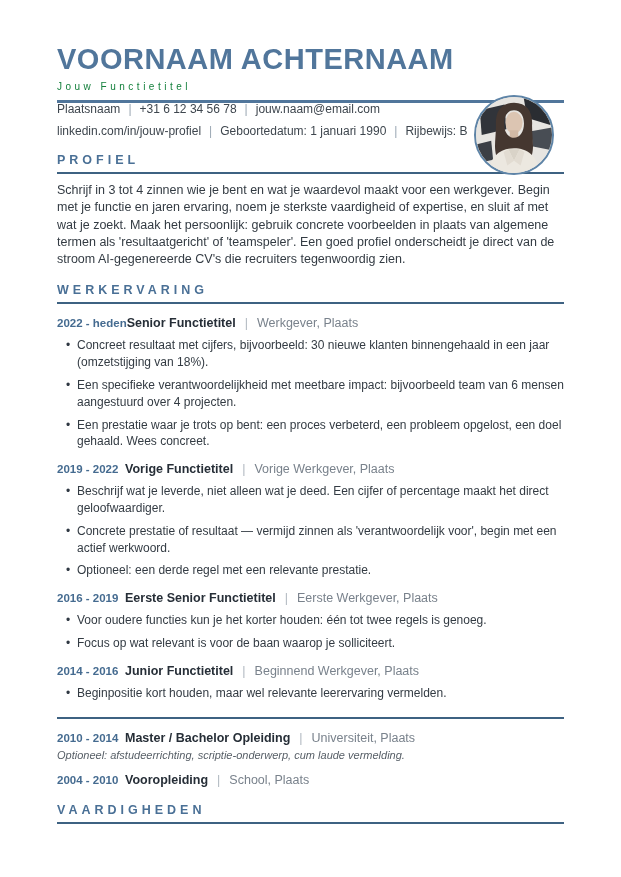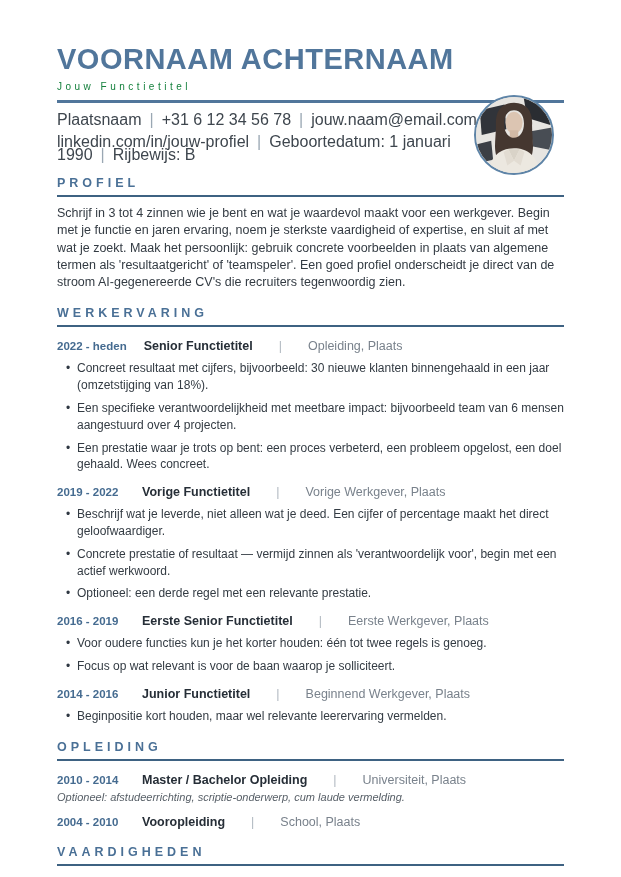--- a/index.html
+++ b/index.html
@@ -45,21 +45,21 @@
     top: 52px;
     width: 76px;
     height: 76px;
     border: 2px solid #5e84a7;
     border-radius: 50%;
     overflow: hidden;
     background: #e8e6e2;
     z-index: 2;
   }
   .photo svg { display: block; width: 76px; height: 76px; }
-  .contact { margin-top: 10px; font-size: 16px; color: #3e464e; }
+  .contact { font-size: 12px; color: #3e464e; }
   .contact-line { line-height: 13px; }
   .contact-line + .contact-line { margin-top: 9px; }
   .contact .pipe { color: #9aa7b3; margin: 0 8px; }
   
   .section { margin-top: 15px; }
   .section-title {
     font-size: 12.5px;
     font-weight: bold;
     letter-spacing: 4px;
     line-height: 14px;
@@ -67,21 +67,21 @@
   }
   .section-rule { margin-top: 5px; height: 2px; background: #3E6282; }
   .profile-text {
     margin-top: 8px;
     font-size: 12.5px;
     line-height: 17.3px;
     color: #333B43;
   }
   
   .entry { margin-top: 12px; }
-  .entry-header { display: flex; align-items: flex-end; font-size: 12.5px; line-height: 15px; gap: 17px; }
+  .entry-header { display: flex; align-items: flex-end; font-size: 12.5px; line-height: 15px; }
   .dates { flex: none; min-width: 68px; font-size: 11.5px; font-weight: bold; color: #456B90; }
   .title { font-weight: bold; color: #262E37; white-space: nowrap; }
   .entry-header .pipe { color: #b0b8c0; margin: 0 9px; }
   .where { color: #79828C; white-space: nowrap; }
   ul.bullets { margin: 6px 0 0 0; padding: 0 0 0 20px; list-style: none; }
   ul.bullets li {
     position: relative;
     font-size: 12px;
     line-height: 16.8px;
     color: #333B43;
@@ -144,21 +144,21 @@
 
   <div class="section">
     <div class="section-title">WERKERVARING</div>
     <div class="section-rule"></div>
 
     <div class="entry">
       <div class="entry-header">
         <span class="dates">2022 - heden</span>
         <span class="title">Senior Functietitel</span>
         <span class="pipe">|</span>
-        <span class="where">Opleiding, Plaats</span>
+        <span class="where">Werkgever, Plaats</span>
       </div>
       <ul class="bullets">
         <li>Concreet resultaat met cijfers, bijvoorbeeld: 30 nieuwe klanten binnengehaald in een jaar (omzetstijging van 18%).</li>
         <li>Een specifieke verantwoordelijkheid met meetbare impact: bijvoorbeeld team van 6 mensen aangestuurd over 4 projecten.</li>
         <li>Een prestatie waar je trots op bent: een proces verbeterd, een probleem opgelost, een doel gehaald. Wees concreet.</li>
       </ul>
     </div>
 
     <div class="entry">
       <div class="entry-header">
@@ -194,21 +194,20 @@
         <span class="pipe">|</span>
         <span class="where">Beginnend Werkgever, Plaats</span>
       </div>
       <ul class="bullets">
         <li>Beginpositie kort houden, maar wel relevante leerervaring vermelden.</li>
       </ul>
     </div>
   </div>
 
   <div class="section">
-    <div class="section-title">OPLEIDING</div>
     <div class="section-rule"></div>
 
     <div class="entry">
       <div class="entry-header">
         <span class="dates">2010 - 2014</span>
         <span class="title">Master / Bachelor Opleiding</span>
         <span class="pipe">|</span>
         <span class="where">Universiteit, Plaats</span>
       </div>
       <div class="edu-note">Optioneel: afstudeerrichting, scriptie-onderwerp, cum laude vermelding.</div>

